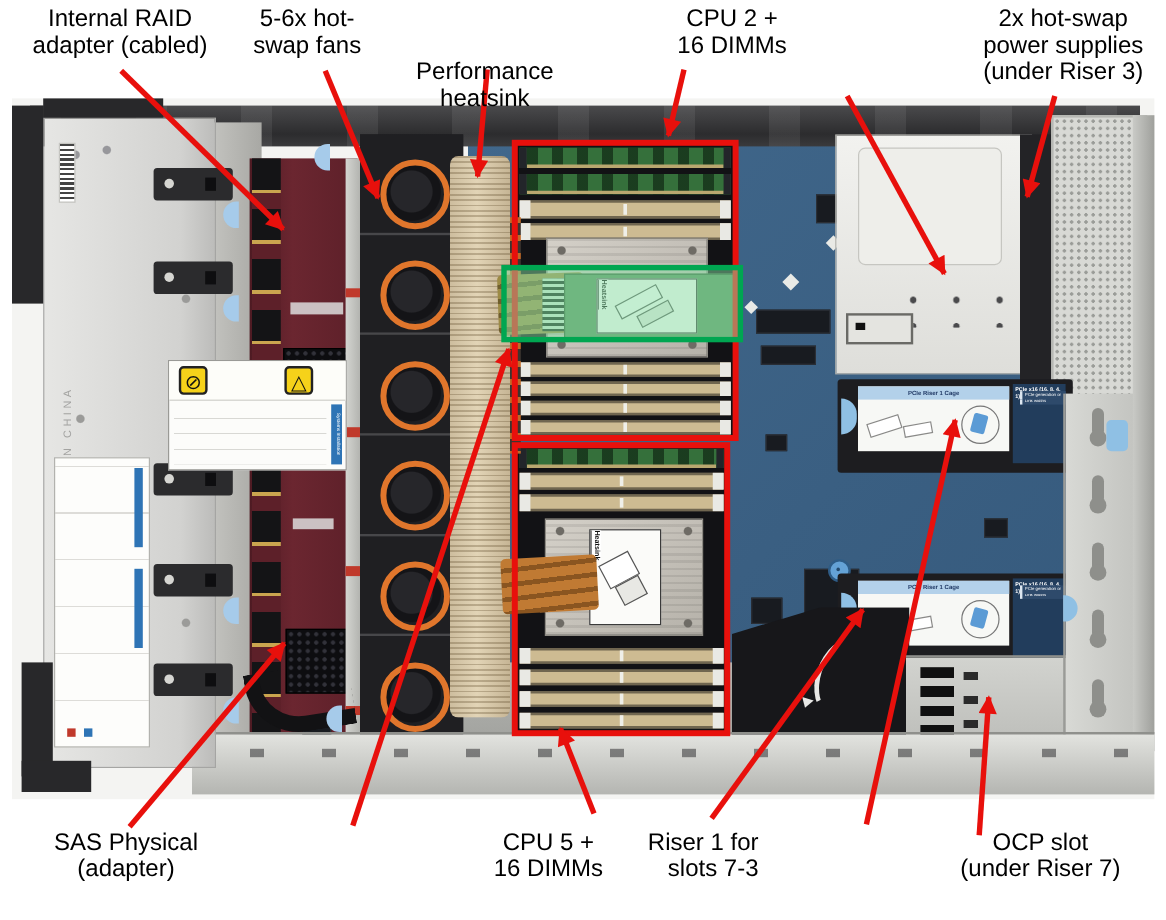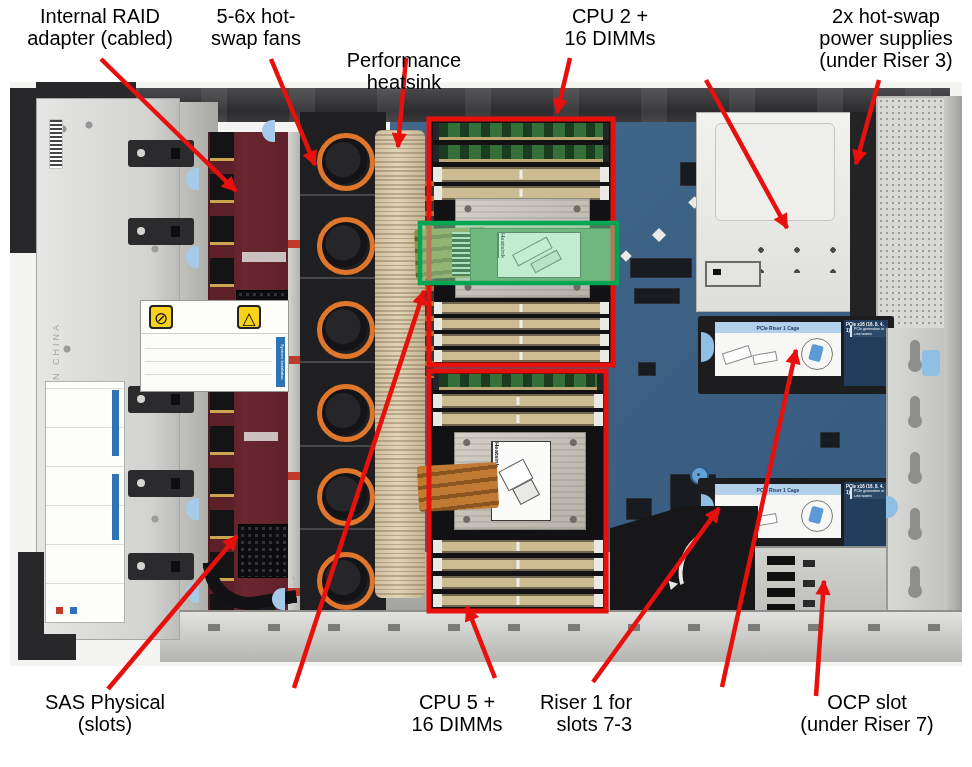--- a/index.html
+++ b/index.html
@@ -404,21 +404,21 @@
     <span>16 DIMMs</span>
   </div>
   <div class="callout" style="left:886px;top:5px;">
     <span>2x hot-swap</span>
     <span>power supplies</span>
     <span>(under Riser 3)</span>
   </div>
 
   <div class="callout" style="left:105px;top:691px;">
     <span>SAS Physical</span>
-    <span>(slots)</span>
+    <span>(adapter)</span>
   </div>
   <div class="callout" style="left:457px;top:691px;">
     <span>CPU 5 +</span>
     <span>16 DIMMs</span>
   </div>
   <div class="callout" style="left:586px;top:691px;text-align:right;">
     <span>Riser 1 for</span>
     <span>slots 7-3</span>
   </div>
   <div class="callout" style="left:855px;top:691px;margin-left:12px;">

